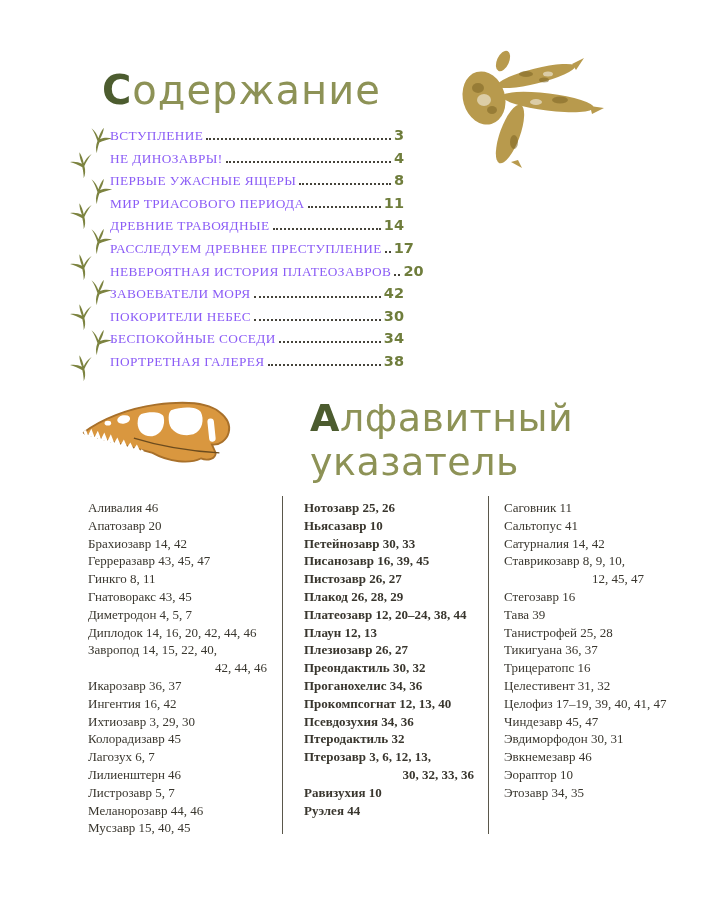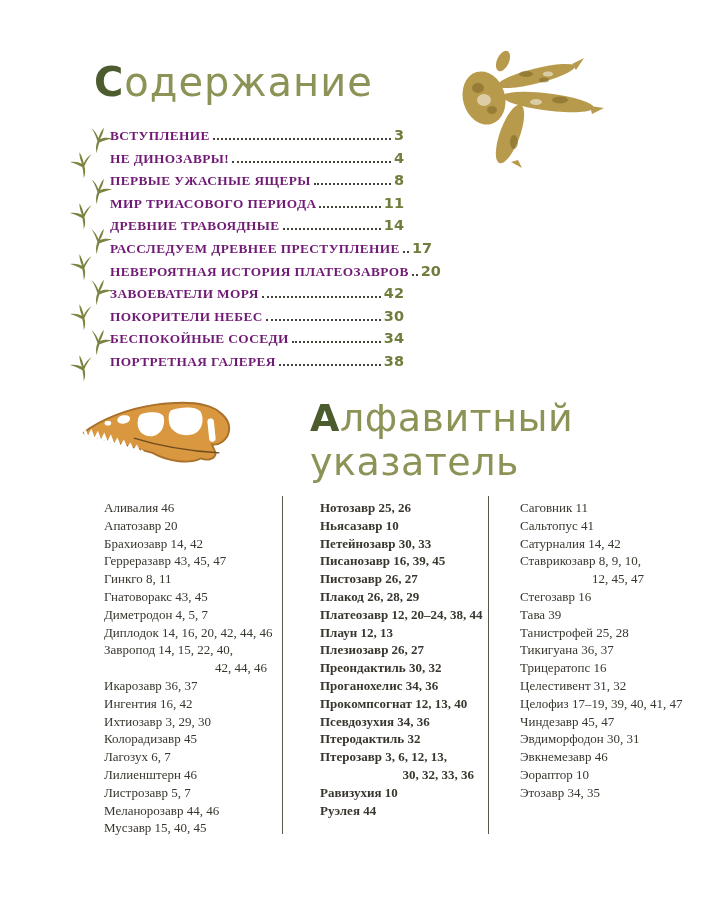--- a/index.html
+++ b/index.html
@@ -4,34 +4,34 @@
 <style>
   html,body{margin:0;padding:0;}
   body{
     width:722px;height:918px;background:#ffffff;position:relative;overflow:hidden;
     font-family:"Liberation Serif", serif;
   }
   .page{position:absolute;inset:0;}
 
   
   .toc-title{
-    position:absolute;left:94px;top:62px;margin:0;
+    position:absolute;left:94px;top:62px;margin:8px;
     font-family:"DejaVu Sans", sans-serif;font-weight:normal;
     font-size:40px;color:#8d9256;letter-spacing:1px;line-height:1;
   }
   .cap{color:#4c5c2f;font-weight:bold;}
 
   
   .fossil{position:absolute;left:448px;top:44px;width:190px;height:124px;}
 
   
   .toc-list{position:absolute;left:110px;top:127px;width:294px;}
   .toc-row{display:flex;align-items:baseline;height:22.6px;}
   .toc-label{
-    font-size:13.3px;color:#701a75;letter-spacing:0.4px;white-space:nowrap;font-weight:bold;
+    font-size:13.3px;color:#8b5cf6;letter-spacing:0.4px;white-space:nowrap;
   }
   .toc-dots{flex:1;border-bottom:2px dotted #45433a;margin:0 3px 4px 3px;min-width:6px;}
   .toc-page{
     font-family:"DejaVu Sans", sans-serif;font-weight:bold;
     font-size:14.5px;color:#6f7d3c;
   }
 
   
   .trail{position:absolute;left:70px;top:124px;width:46px;height:260px;}
   .footprint{position:absolute;width:27px;height:31px;}
@@ -40,21 +40,21 @@
   
   .skull{position:absolute;left:80px;top:386px;width:158px;height:90px;}
   .index-title{
     position:absolute;left:294px;top:380px;margin:16px;
     font-family:"DejaVu Sans", sans-serif;font-weight:normal;
     font-size:38px;color:#8d9256;line-height:1.16;letter-spacing:0.5px;
   }
 
   
   .col{position:absolute;top:499px;font-size:13px;color:#39362e;}
-  .index-line{height:17.8px;line-height:17.8px;white-space:nowrap;margin-left:16px;}
+  .index-line{height:17.8px;line-height:17.8px;white-space:nowrap;}
   .cont{text-align:right;}
   #col1{left:88px;width:187px;}
   #col2{left:304px;width:182px;font-weight:bold;}
   #col3{left:504px;width:198px;}
   #col1 .cont{padding-right:8px;}
   #col2 .cont{padding-right:12px;}
   #col3 .cont{padding-right:58px;}
   .vdivider{position:absolute;top:496px;width:1px;height:338px;background:#5a574b;}
   #divider1{left:282px;}
   #divider2{left:488px;}

